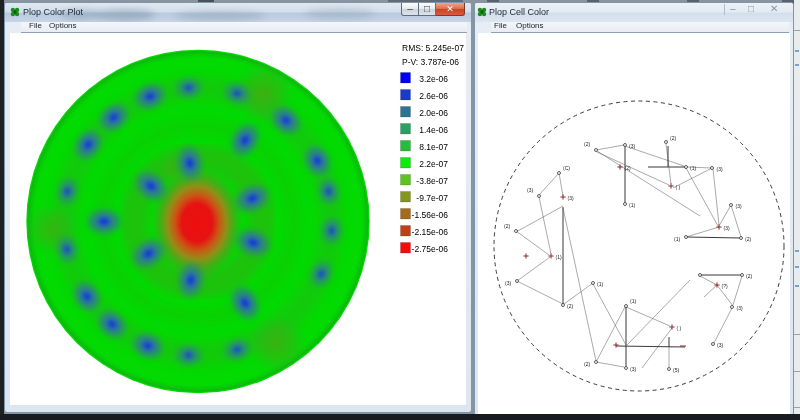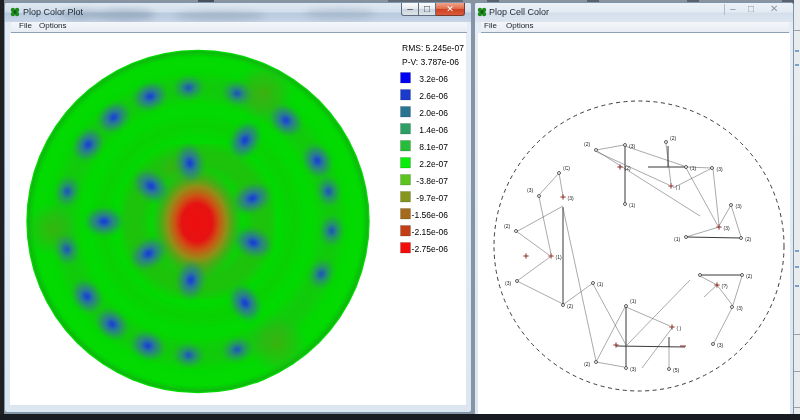--- a/index.html
+++ b/index.html
@@ -11,21 +11,21 @@
 .win { position:absolute; border:1px solid #7f94ad; border-radius:3px;
   background:linear-gradient(180deg,#e7edf5,#dce6f1); }
 #winL { left:4px; top:2px; width:468px; height:411px; z-index:2; }
 #winR { left:474px; top:2px; width:320px; height:418px; border-radius:3px 3px 0 0; z-index:1; }
 .titlebar { position:absolute; left:0; top:0; right:0; height:19px; overflow:hidden; border-radius:2px 2px 0 0; }
 #winL .titlebar { background:linear-gradient(180deg,#e0e9f2 0%,#d3dfec 45%,#b9cbdf 55%,#c7d5e6 100%); }
 #winR .titlebar { background:linear-gradient(180deg,#ecf1f7 0%,#e4ebf3 45%,#d5dfec 55%,#dde6f0 100%); }
 .tsmudge { position:absolute; border-radius:50%; filter:blur(3px); }
 .ticon { position:absolute; left:5px; top:4px; width:10px; height:10px; }
 .ttext { position:absolute; left:18px; top:4px; font-size:9px; color:#222c38; }
-.menubar { position:absolute; left:6px; top:19px; right:4px; height:11px;
+.menubar { position:absolute; left:16px; top:19px; right:4px; height:11px;
   background:linear-gradient(180deg,#f4f6fa,#e8ecf3); border-bottom:1px solid #8ea0b5;
   font-size:8px; color:#1a2028; }
 .menubar span { position:absolute; top:-1px; }
 .client { position:absolute; background:#fff; }
 #winL .client { left:5px; top:30px; right:5px; bottom:7px; }
 #winR .client { left:3px; top:30px; right:3px; bottom:0; }
 .btns { position:absolute; top:0; height:13px; left:396px; }
 .btn { position:relative; float:left; height:13px; border:1px solid #5e6e80; border-top:none;
   background:linear-gradient(180deg,#fdfdfe 0%,#e8ecf0 45%,#ccd4dc 55%,#dde3e9 100%); }
 .btn.min { width:18px; border-radius:0 0 0 3px; }

